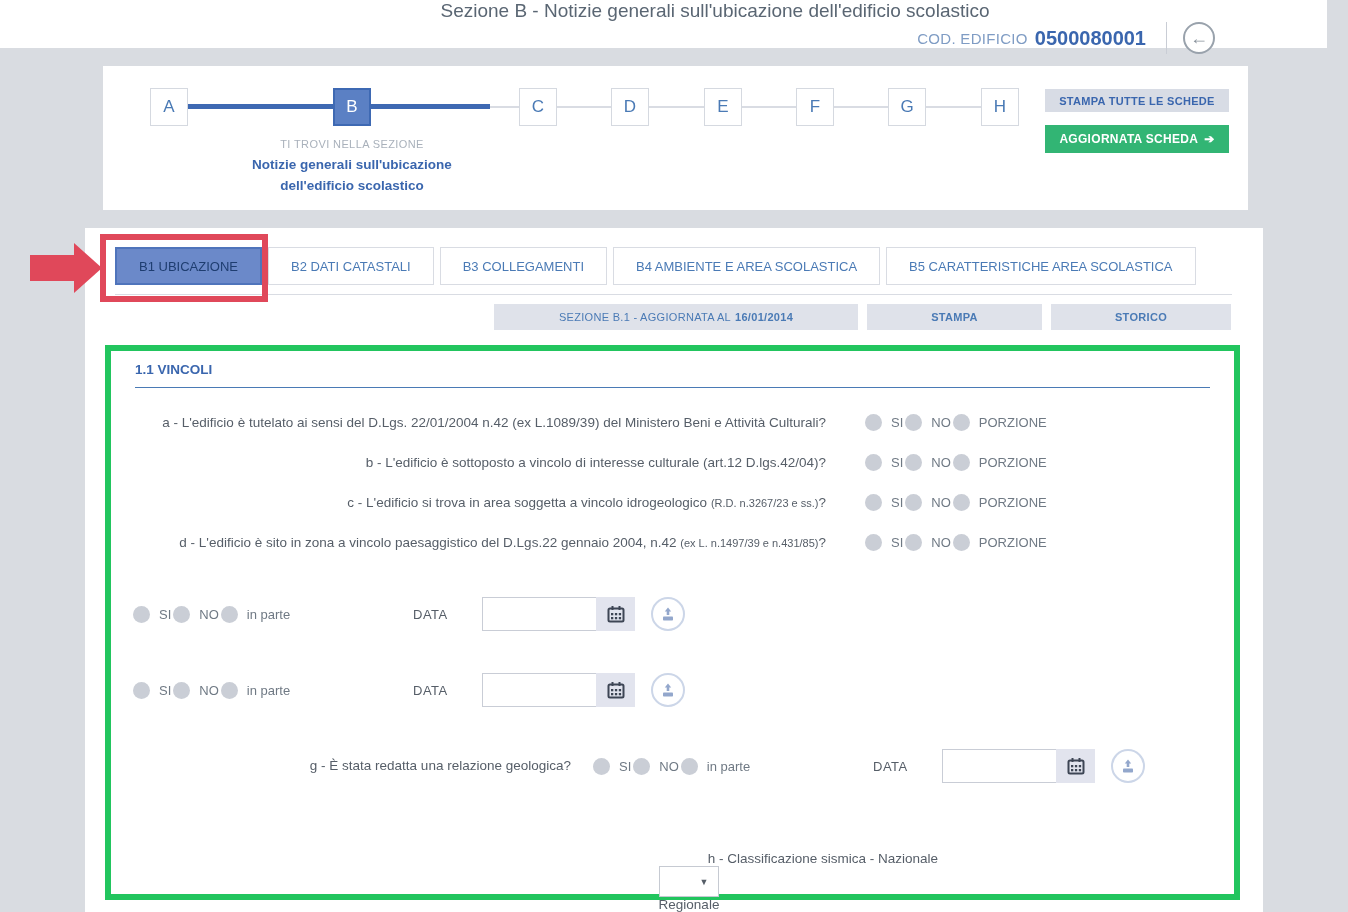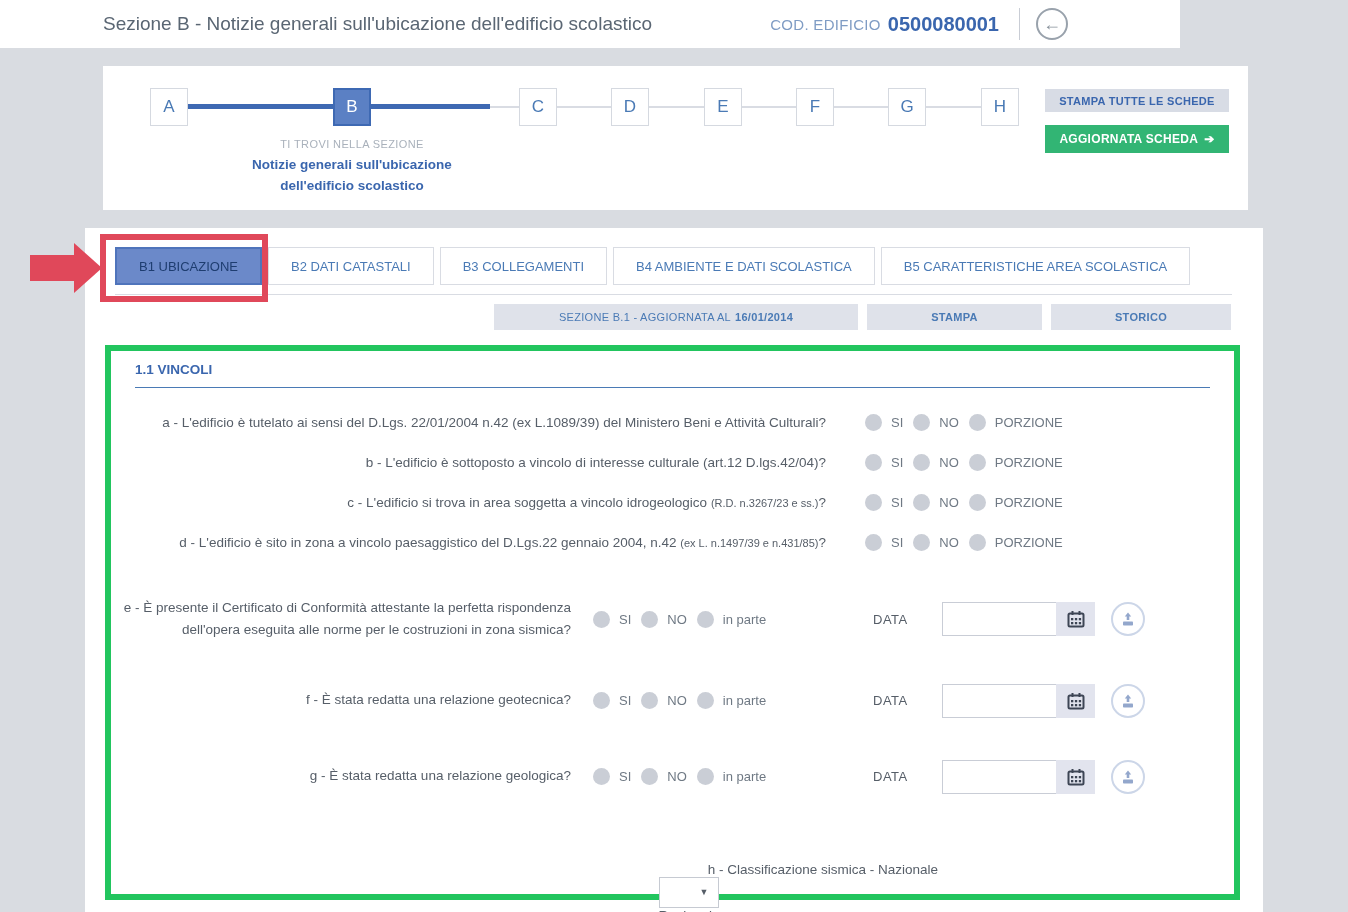--- a/index.html
+++ b/index.html
@@ -1,20 +1,20 @@
 <!DOCTYPE html>
 <html><head>
 <meta charset="utf-8">
 <style>
   * { margin:0; padding:0; box-sizing:border-box; }
   body { font-family:"Liberation Sans", sans-serif; background:#d9dce1; }
   .page { position:relative; width:1348px; height:912px; background:#d9dce1; overflow:hidden; }
 
   
-  .header { position:absolute; top:0; left:0; width:1180px; height:48px; background:#ffffff; display:flex; align-items:center; }
+  .header { position:absolute; top:0; left:0; width:1327px; height:48px; background:#ffffff; display:flex; align-items:center;flex-direction:column; }
   .header-title { margin-left:103px; font-size:19px; color:#5a6673; }
   .header-right { margin-left:auto; margin-right:112px; display:flex; align-items:center; }
   .cod-label { color:#7f9cc4; font-size:15px; letter-spacing:.3px; }
   .cod-value { color:#3a66ae; font-size:20px; font-weight:bold; margin-left:7px; }
   .v-divider { width:1px; height:32px; background:#c9cdd5; margin:0 16px 0 20px; }
   .back-btn { width:32px; height:32px; border-radius:50%; border:2px solid #99a2ac; background:#fff; color:#8a939d; font-size:18px; line-height:28px; text-align:center; cursor:pointer; }
 
   
   .stepper-card { position:absolute; left:103px; top:66px; width:1145px; height:144px; background:#ffffff; }
   .track { position:absolute; left:66px; top:40px; width:830px; height:2px; background:#d9dce3; }
@@ -43,21 +43,21 @@
   
   .form-box { position:absolute; left:20px; top:117px; width:1135px; height:555px; border:6px solid #22c55e; background:#ffffff; }
   .form-title { margin:11px 0 0 24px; color:#3a66ae; font-weight:bold; font-size:13.5px; }
   .title-rule { height:1px; background:#4a7ab5; margin:10px 24px 0 24px; }
   .vrow { display:flex; align-items:center; margin-top:22px; height:18px; }
   .vrow.first { margin-top:25px; }
   .vrow .q { width:715px; text-align:right; color:#565e68; font-size:13.5px; }
   .q .sm { font-size:11px; }
   .radio-group { display:flex; align-items:center; margin-left:39px; }
   .rdo { width:17px; height:17px; border-radius:50%; background:#caced6; flex:0 0 auto; cursor:pointer; }
-  .rlabel { color:#6f7984; font-size:13px; margin-left:9px; margin-right:10px; white-space:nowrap; }
+  .rlabel { color:#6f7984; font-size:13px; margin-left:9px; margin-right:2px; white-space:nowrap; }
   .rrow { display:flex; align-items:center; }
   .rrow .q { width:460px; text-align:right; color:#565e68; font-size:13.5px; line-height:1.65; }
   .rrow .radio-group { margin-left:22px; width:196px; }
   .data-label { margin-left:84px; color:#565e68; font-size:13px; letter-spacing:.5px; width:40px; }
   .date-wrap { display:flex; margin-left:29px; height:34px; }
   .date-input { width:114px; height:34px; border:1px solid #c9cdd6; border-right:none; background:#fff; padding:0 6px; font-size:13px; color:#565e68; }
   .cal-btn { width:39px; height:34px; background:#e2e4ee; border:1px solid #e2e4ee; display:flex; align-items:center; justify-content:center; cursor:pointer; }
   .upload-btn { margin-left:16px; width:34px; height:34px; border-radius:50%; border:2px solid #ccd6e8; background:#fff; display:flex; align-items:center; justify-content:center; cursor:pointer; }
   .row-e { margin-top:46px; } .row-f { margin-top:42px; } .row-g { margin-top:42px; }
   .hrow { display:flex; align-items:center; margin-top:68px;flex-direction:column; }
@@ -112,21 +112,21 @@
       <span>AGGIORNATA SCHEDA</span>
       <span>➔</span>
     </div>
   </div>
 
   <div class="main-panel">
     <div class="tabs">
       <div class="tab active">B1 UBICAZIONE</div>
       <div class="tab">B2 DATI CATASTALI</div>
       <div class="tab">B3 COLLEGAMENTI</div>
-      <div class="tab">B4 AMBIENTE E DATI SCOLASTICA</div>
+      <div class="tab">B4 AMBIENTE E AREA SCOLASTICA</div>
       <div class="tab">B5 CARATTERISTICHE AREA SCOLASTICA</div>
     </div>
     <div class="tabs-underline"></div>
 
     <div class="toolbar">
       <div class="bar bar-updated">
         <span>SEZIONE B.1 - AGGIORNATA AL</span>
         <b>16/01/2014</b>
       </div>
       <div class="bar bar-btn bar-stampa">STAMPA</div>
@@ -176,21 +176,20 @@
           <span class="rdo"></span>
             <span class="rlabel">SI</span>
           <span class="rdo"></span>
             <span class="rlabel">NO</span>
           <span class="rdo"></span>
             <span class="rlabel">PORZIONE</span>
         </div>
       </div>
 
       <div class="rrow row-e">
-        <div class="q">e - È presente il Certificato di Conformità attestante la perfetta rispondenza dell'opera eseguita alle norme per le costruzioni in zona sismica?</div>
         <div class="radio-group">
           <span class="rdo"></span>
             <span class="rlabel">SI</span>
           <span class="rdo"></span>
             <span class="rlabel">NO</span>
           <span class="rdo"></span>
             <span class="rlabel">in parte</span>
         </div>
         <div class="data-label">DATA</div>
         <div class="date-wrap">
@@ -211,21 +210,20 @@
         </div>
         <div class="upload-btn">
           <svg width="16" height="16" viewBox="0 0 16 16">
               <path d="M8 1.5 L11.2 5.5 H9.3 V9 H6.7 V5.5 H4.8 Z" fill="#93a7cc"></path>
               <rect x="3" y="10.5" width="10" height="4" rx="0.8" fill="#93a7cc"></rect>
             </svg>
         </div>
       </div>
 
       <div class="rrow row-f">
-        <div class="q">f - È stata redatta una relazione geotecnica?</div>
         <div class="radio-group">
           <span class="rdo"></span>
             <span class="rlabel">SI</span>
           <span class="rdo"></span>
             <span class="rlabel">NO</span>
           <span class="rdo"></span>
             <span class="rlabel">in parte</span>
         </div>
         <div class="data-label">DATA</div>
         <div class="date-wrap">

